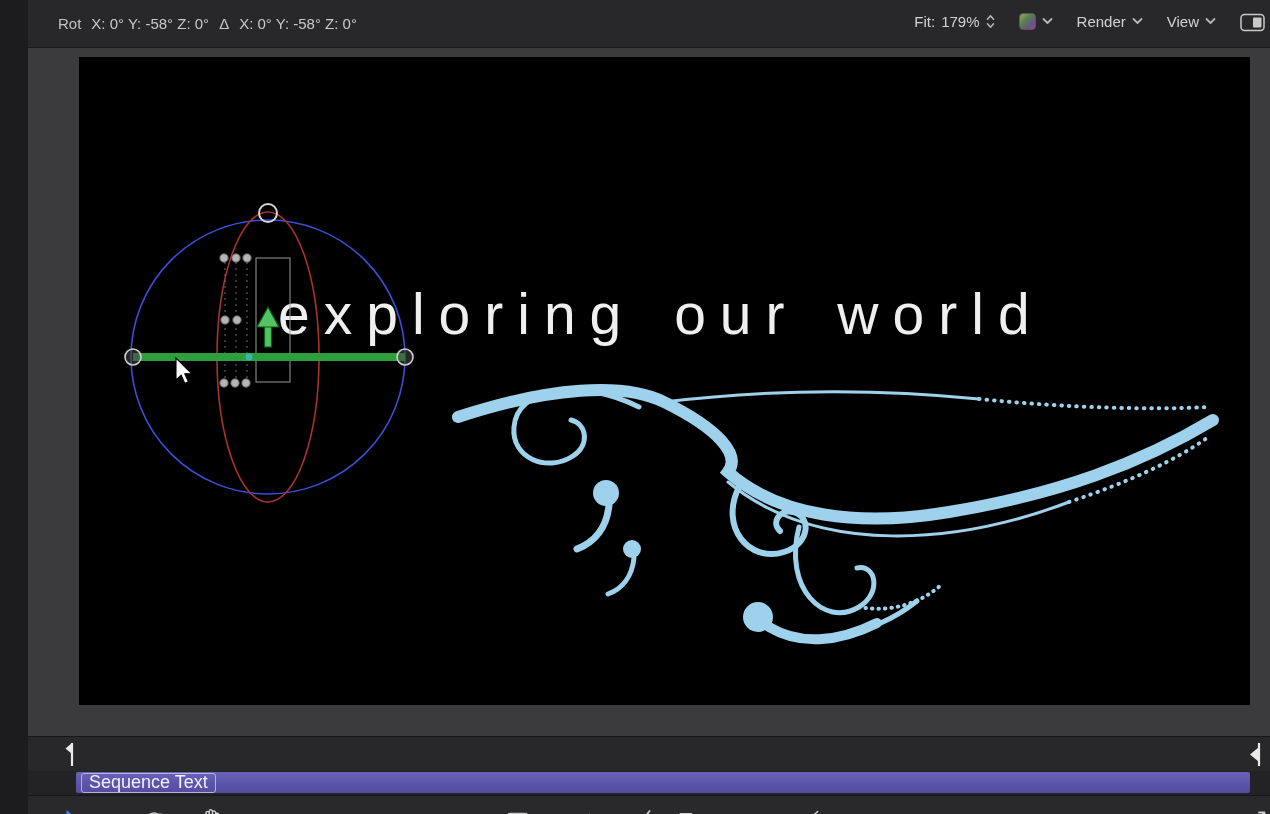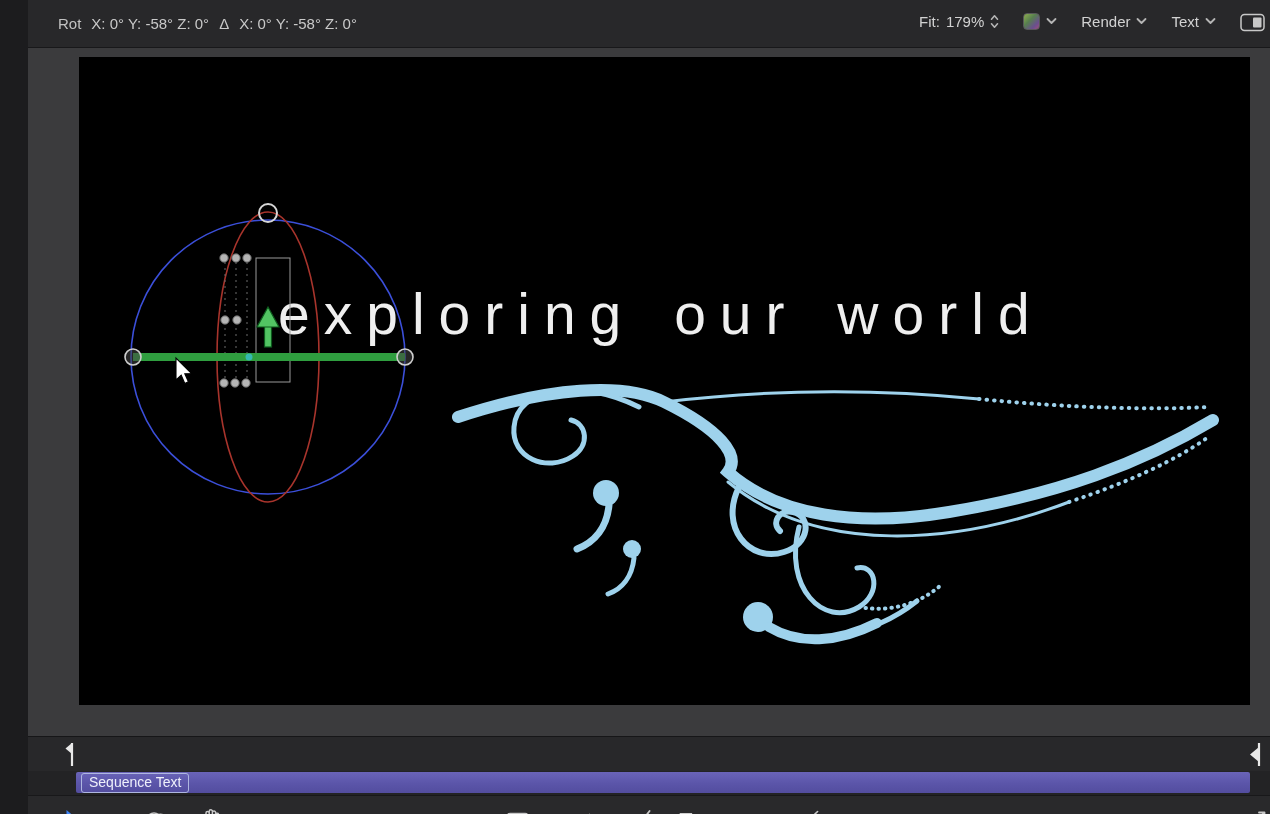--- a/index.html
+++ b/index.html
@@ -44,21 +44,21 @@
   .marker.right { right:36px; }
 
   
   .track-row { position:relative; height:24px; background:#232325; }
   .track-bar {
     position:absolute; left:48px; top:1px; width:1174px; height:21px;
     background:linear-gradient(180deg,#6a64b8 0%, var(--track-purple,#5b55a9) 55%, #534d9f 100%);
     border-radius:2px; display:flex; align-items:center;
   }
   .track-label {
-    margin-left:5px; padding:0 7px 1px 7px; color:#eef0fb; font-size:14px;
+    margin-left:5px; padding:0 7px 1px 7px; color:#eef0fb; font-size:18px;
     border:1px solid #aeb6e0; border-radius:3px; line-height:17px;
   }
 
   
   .bottom-toolbar {
     position:relative; height:48px; background:#29292b; border-top:1px solid #18181a;
     display:flex; align-items:center;
   }
   .tool-group-left { display:flex; align-items:center; gap:14px; padding-left:34px; }
   .tool-group-center {
@@ -104,21 +104,21 @@
       </div>
       <div class="menu-item">
         <span>Render</span>
         <span class="chev">
           <svg width="11" height="8" viewBox="0 0 11 8">
               <path d="M1.5 2 L5.5 6 L9.5 2" stroke="#b5b5b5" stroke-width="1.8" fill="none" stroke-linecap="round" stroke-linejoin="round"></path>
             </svg>
         </span>
       </div>
       <div class="menu-item">
-        <span>Text</span>
+        <span>View</span>
         <span class="chev">
           <svg width="11" height="8" viewBox="0 0 11 8">
               <path d="M1.5 2 L5.5 6 L9.5 2" stroke="#b5b5b5" stroke-width="1.8" fill="none" stroke-linecap="round" stroke-linejoin="round"></path>
             </svg>
         </span>
       </div>
       <div class="menu-item">
         <span>
           <svg width="25" height="19" viewBox="0 0 25 19">
               <rect x="1" y="1.5" width="23" height="16" rx="3.5" fill="none" stroke="#c8c8c8" stroke-width="1.5"></rect>

